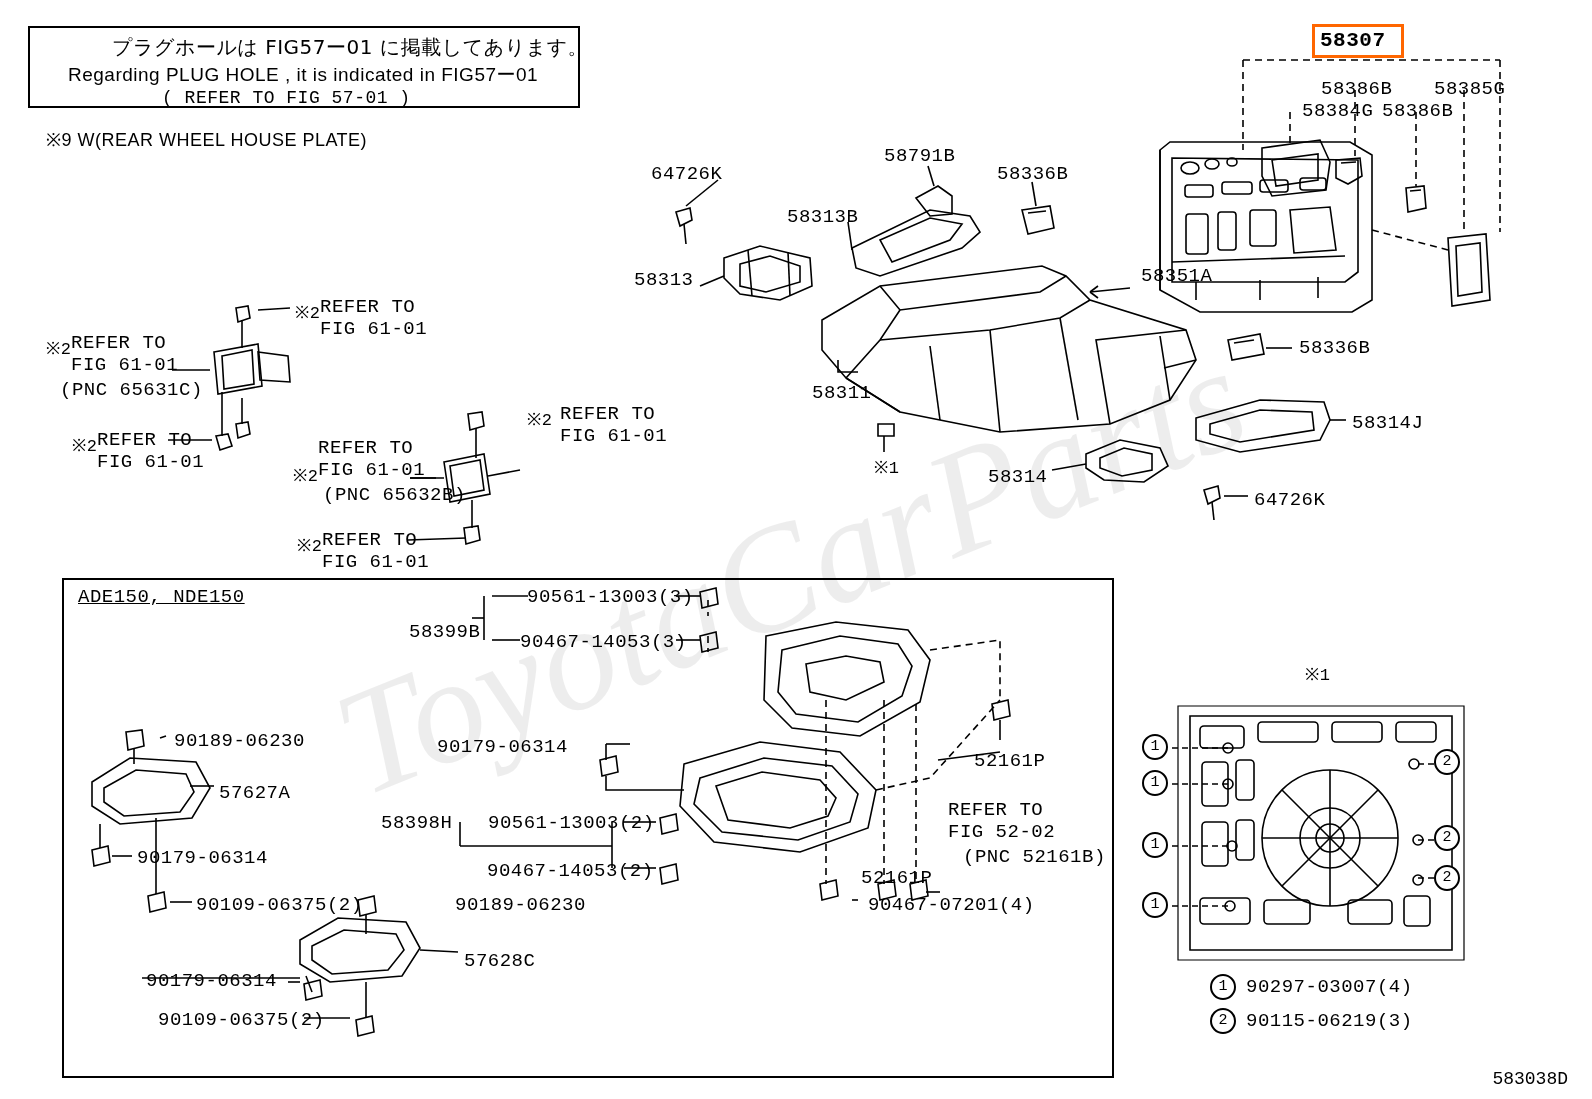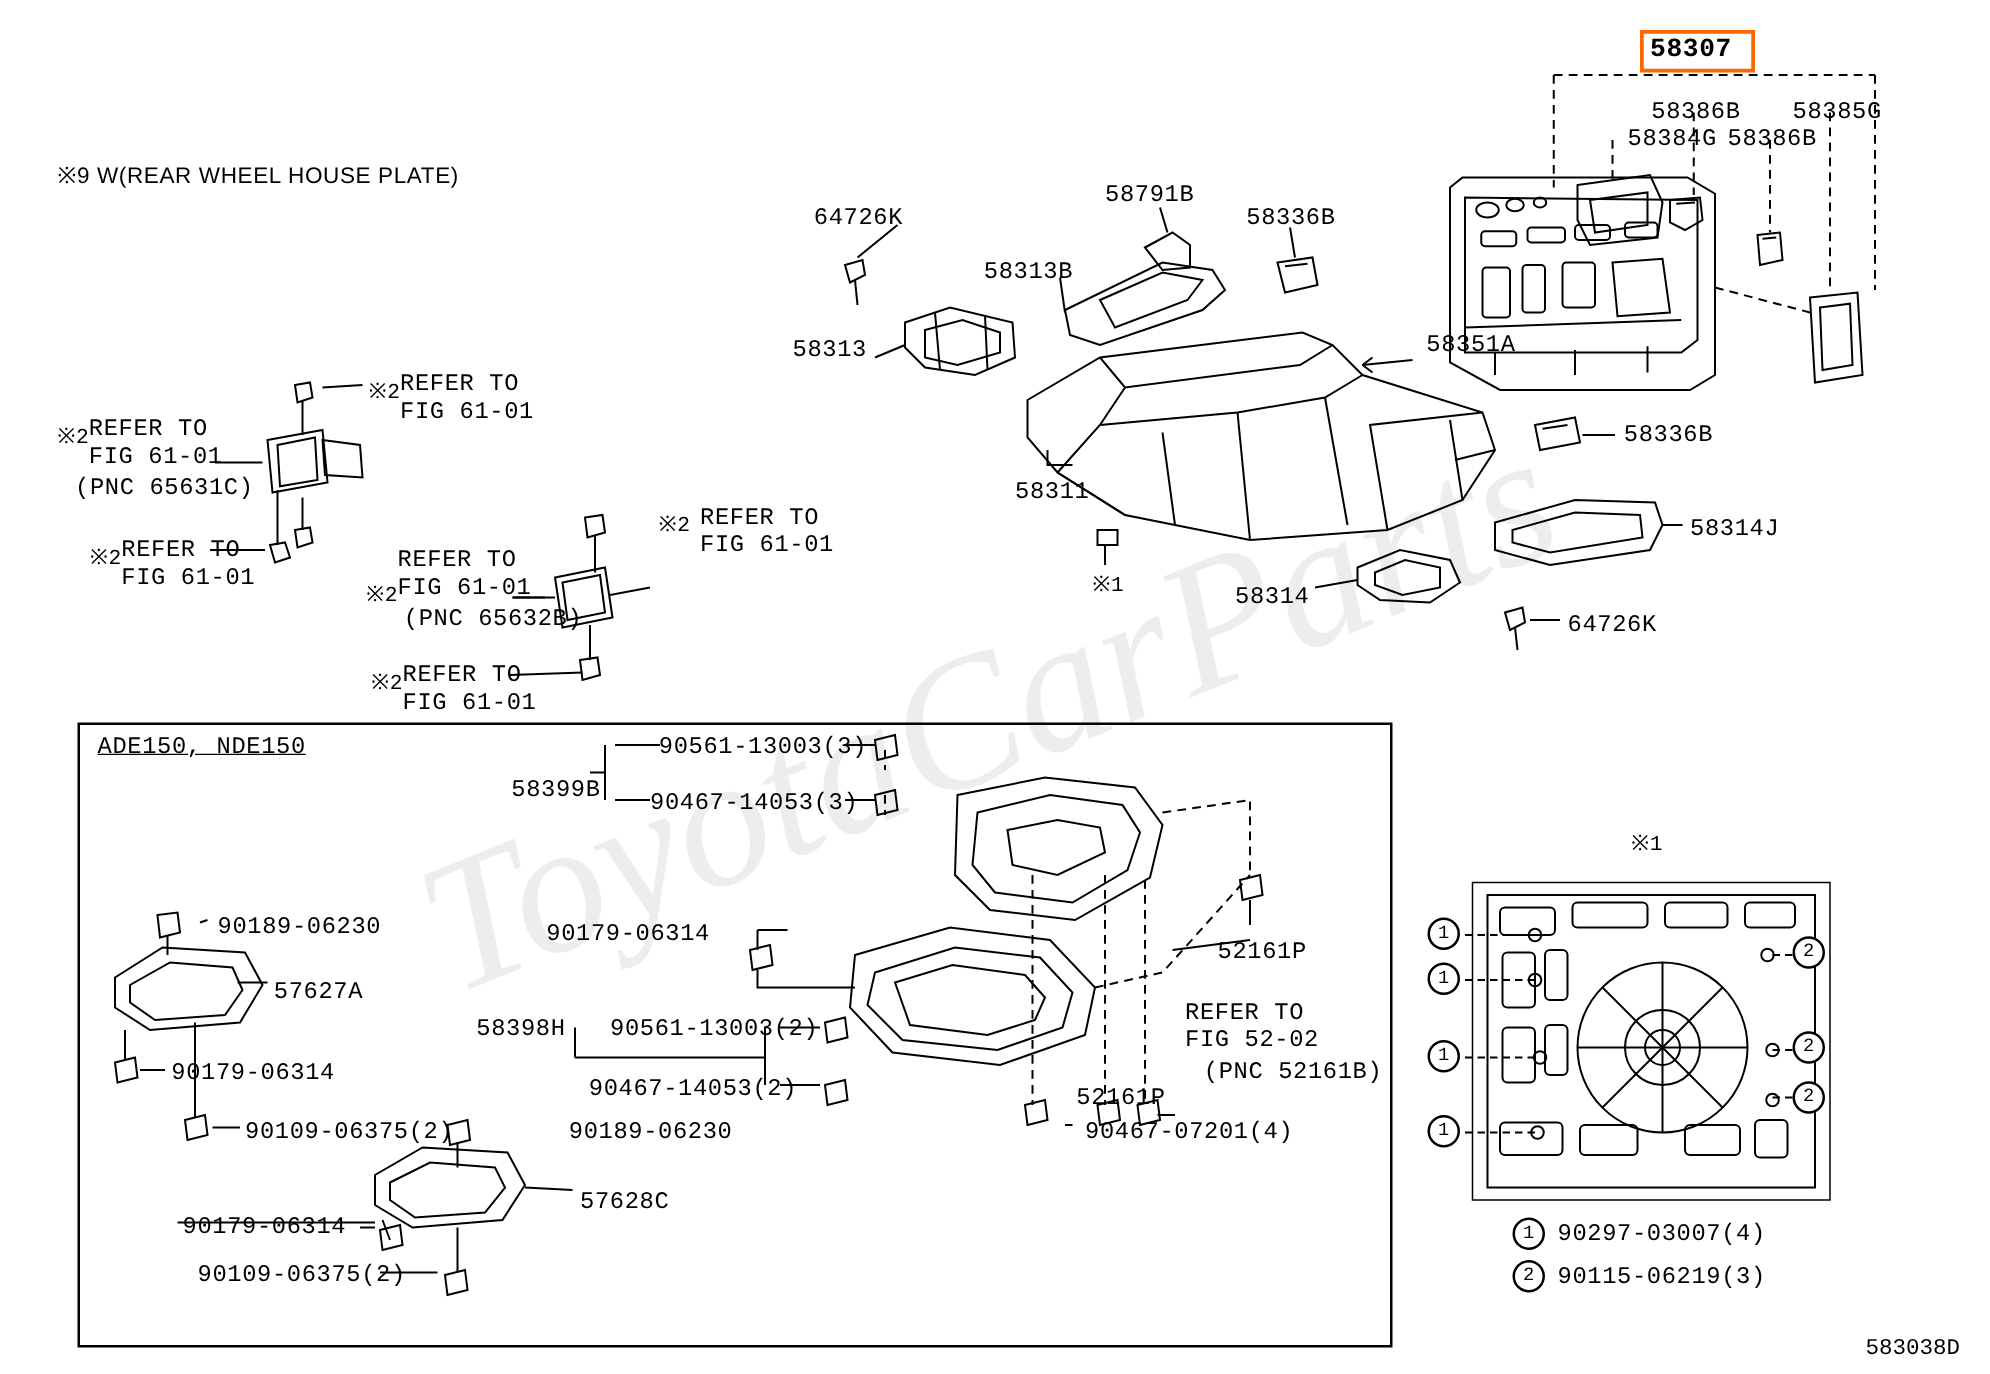--- a/index.html
+++ b/index.html
@@ -330,20 +330,25 @@
         <path d="M1172 784 L1228 784"></path>
         <path d="M1172 846 L1232 846"></path>
         <path d="M1172 906 L1230 906"></path>
         <path d="M1434 764 L1414 764"></path>
         <path d="M1434 840 L1418 840"></path>
         <path d="M1434 878 L1418 878"></path>
       </g>
     </g>
   </svg>
 
+  <div class="note-box" style="left:28px; top:26px; width:552px; height:82px;">
+    <div class="lbl jp" style="left:82px; top:6px; position:absolute; font-size:20px;">プラグホールは FIG57ー01 に掲載してあります。</div>
+    <div class="lbl" style="left:38px; top:34px; position:absolute; font-size:19px; font-family:'Liberation Sans',sans-serif;">Regarding PLUG HOLE , it is indicated in FIG57ー01</div>
+    <div class="lbl" style="left:132px; top:60px; position:absolute; font-size:18px;">( REFER TO FIG 57-01 )</div>
+  </div>
 
   <div class="lbl" style="left:46px; top:127px; font-size:18px; font-family:'Liberation Sans',sans-serif;">※9 W(REAR WHEEL HOUSE PLATE)</div>
 
   <div class="hl-box" style="left:1312px; top:24px; width:92px; height:34px;"></div>
   <div class="lbl" style="left:1320px; top:29px; font-size:21px; font-weight:bold;">58307</div>
 
   <div class="lbl" style="left:1258px; top:100px;margin-left:44px;">58384G</div>
   <div class="lbl" style="left:1321px; top:78px;">58386B</div>
   <div class="lbl" style="left:1382px; top:100px;">58386B</div>
   <div class="lbl" style="left:1434px; top:78px;">58385G</div>
@@ -395,21 +400,21 @@
   <div class="lbl" style="left:174px; top:730px;">90189-06230</div>
   <div class="lbl" style="left:437px; top:736px;">90179-06314</div>
   <div class="lbl" style="left:219px; top:782px;">57627A</div>
   <div class="lbl" style="left:974px; top:750px;">52161P</div>
   <div class="lbl" style="left:381px; top:812px;">58398H</div>
   <div class="lbl" style="left:488px; top:812px;">90561-13003(2)</div>
   <div class="lbl" style="left:948px; top:799px;">REFER TO</div>
   <div class="lbl" style="left:948px; top:821px;">FIG 52-02</div>
   <div class="lbl" style="left:935px; top:846px;margin-left:28px;">(PNC 52161B)</div>
   <div class="lbl" style="left:137px; top:847px;">90179-06314</div>
-  <div class="lbl" style="left:471px; top:860px;">90467-14053(2)</div>
+  <div class="lbl" style="left:487px; top:860px;">90467-14053(2)</div>
   <div class="lbl" style="left:861px; top:867px;">52161P</div>
   <div class="lbl" style="left:196px; top:894px;">90109-06375(2)</div>
   <div class="lbl" style="left:455px; top:894px;">90189-06230</div>
   <div class="lbl" style="left:868px; top:894px;">90467-07201(4)</div>
   <div class="lbl" style="left:464px; top:950px;">57628C</div>
   <div class="lbl" style="left:146px; top:970px;">90179-06314</div>
   <div class="lbl" style="left:158px; top:1009px;">90109-06375(2)</div>
 
   <div class="lbl small" style="left:1305px; top:662px;">※1</div>
 

